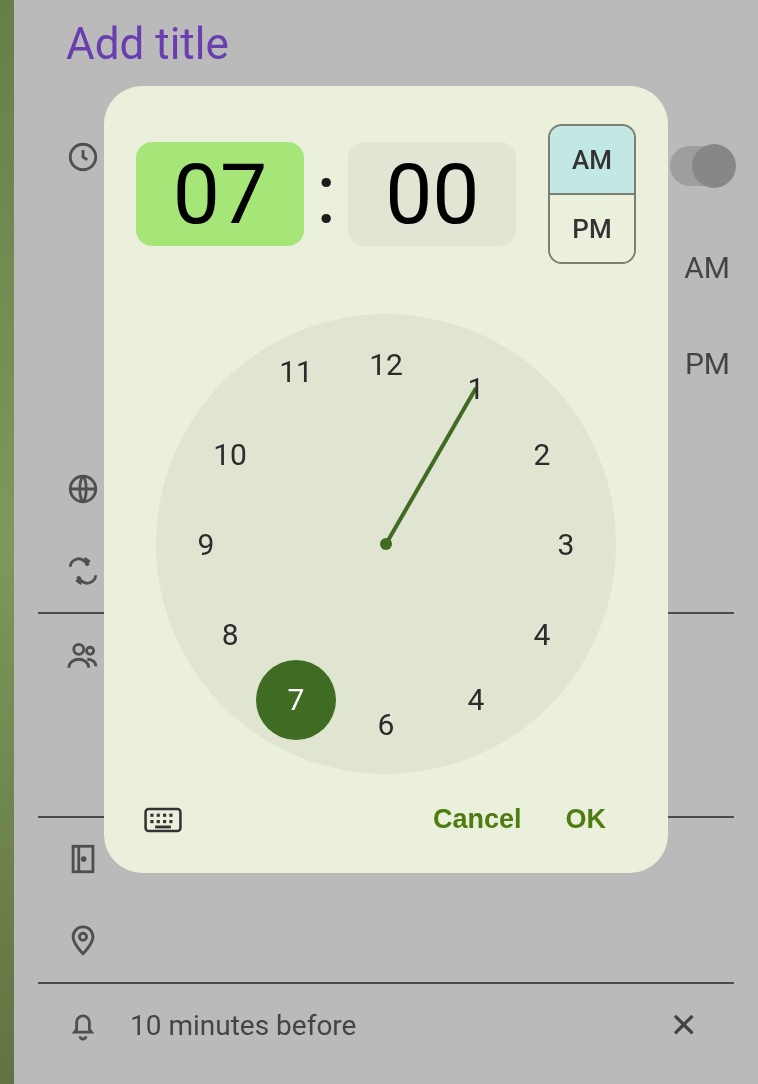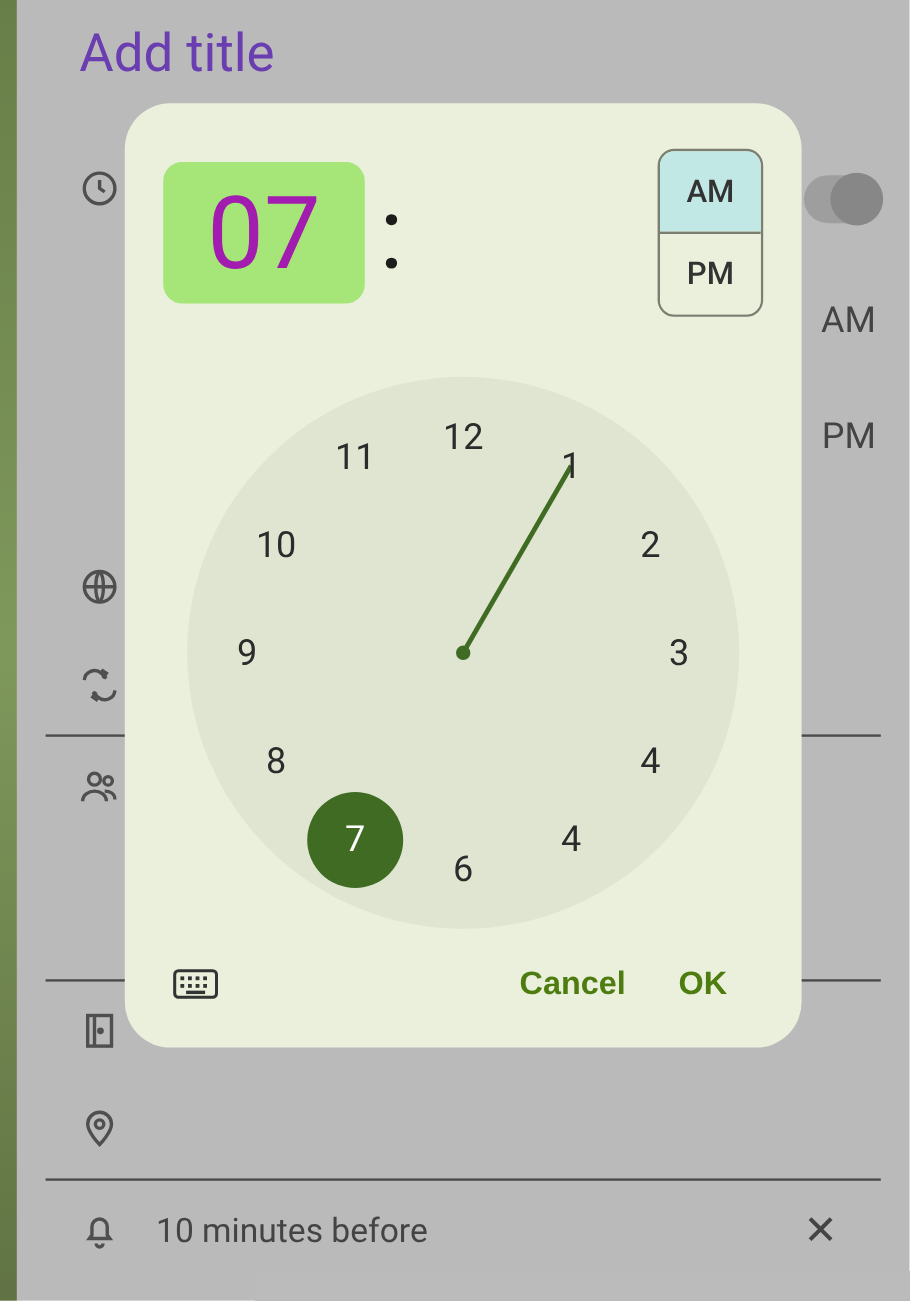--- a/index.html
+++ b/index.html
@@ -106,28 +106,28 @@
     font-weight: 500;
     margin-bottom: 28px;
   }
   .time-row {
     display: flex;
     align-items: center;
     gap: 10px;
   }
   .time-box {
     width: 168px;
-    height: 118px;
+    height: 104px;
     border-radius: 16px;
     display: flex;
     align-items: center;
     justify-content: center;
     font-size: 84px;
     font-weight: 400;
-    color: #a21caf;
+    color: #000000;
   }
   .time-box.active { background: #a6e679; }
   .time-box.inactive { background: #e1e6d4; }
   .colon {
     font-size: 84px;
     color: #1c1c1a;
     padding: 0 2px;
   }
   .ampm {
     width: 88px;
@@ -305,41 +305,42 @@
 
 <div class="toggle-bg"></div>
 
 <div class="scrim"></div>
 
 <div class="dialog">
 
   <div class="time-row">
     <div class="time-box active">07</div>
     <div class="colon">:</div>
+    <div class="time-box inactive">00</div>
     <div class="ampm">
       <div class="sel">AM</div>
       <div class="unsel">PM</div>
     </div>
   </div>
 
   <div class="clock" id="clock">
       <div class="clock-hand" style="transform: translateX(-50%) rotate(210deg); height: 180px;"></div>
       <div class="clock-center"></div>
       <div class="clock-num" style="left: 230px; top: 50px; text-align: center;">12</div>
       <div class="clock-num" style="left: 320px; top: 74.1154px;">1</div>
       <div class="clock-num" style="left: 385.885px; top: 140px;">2</div>
       <div class="clock-num" style="left: 410px; top: 230px;">3</div>
       <div class="clock-num" style="left: 385.885px; top: 320px;">4</div>
       <div class="clock-num" style="left: 320px; top: 385.885px;">4</div>
       <div class="clock-num" style="left: 230px; top: 410px;">6</div>
       <div class="clock-knob" style="left: 140px; top: 385.885px;">7</div>
       <div class="clock-num" style="left: 74.1154px; top: 320px;">8</div>
       <div class="clock-num" style="left: 50px; top: 230px;">9</div>
       <div class="clock-num" style="left: 74.1154px; top: 140px; text-align: right;">10</div>
-      <div class="clock-num" style="left: 140px; top: 67px;">11</div>
+      <div class="clock-num" style="left: 140px; top: 57px;">11</div>
     </div>
 
   <div class="dialog-actions">
     <span class="kbd-icon">
       <svg viewBox="0 0 24 16">
           <rect x="1" y="1" width="22" height="14" rx="2" fill="none" stroke="#333" stroke-width="1.6"></rect>
       <rect x="4" y="4" width="2" height="2" fill="#333"></rect>
           <rect x="8" y="4" width="2" height="2" fill="#333"></rect>
           <rect x="12" y="4" width="2" height="2" fill="#333"></rect>
           <rect x="16" y="4" width="2" height="2" fill="#333"></rect>

